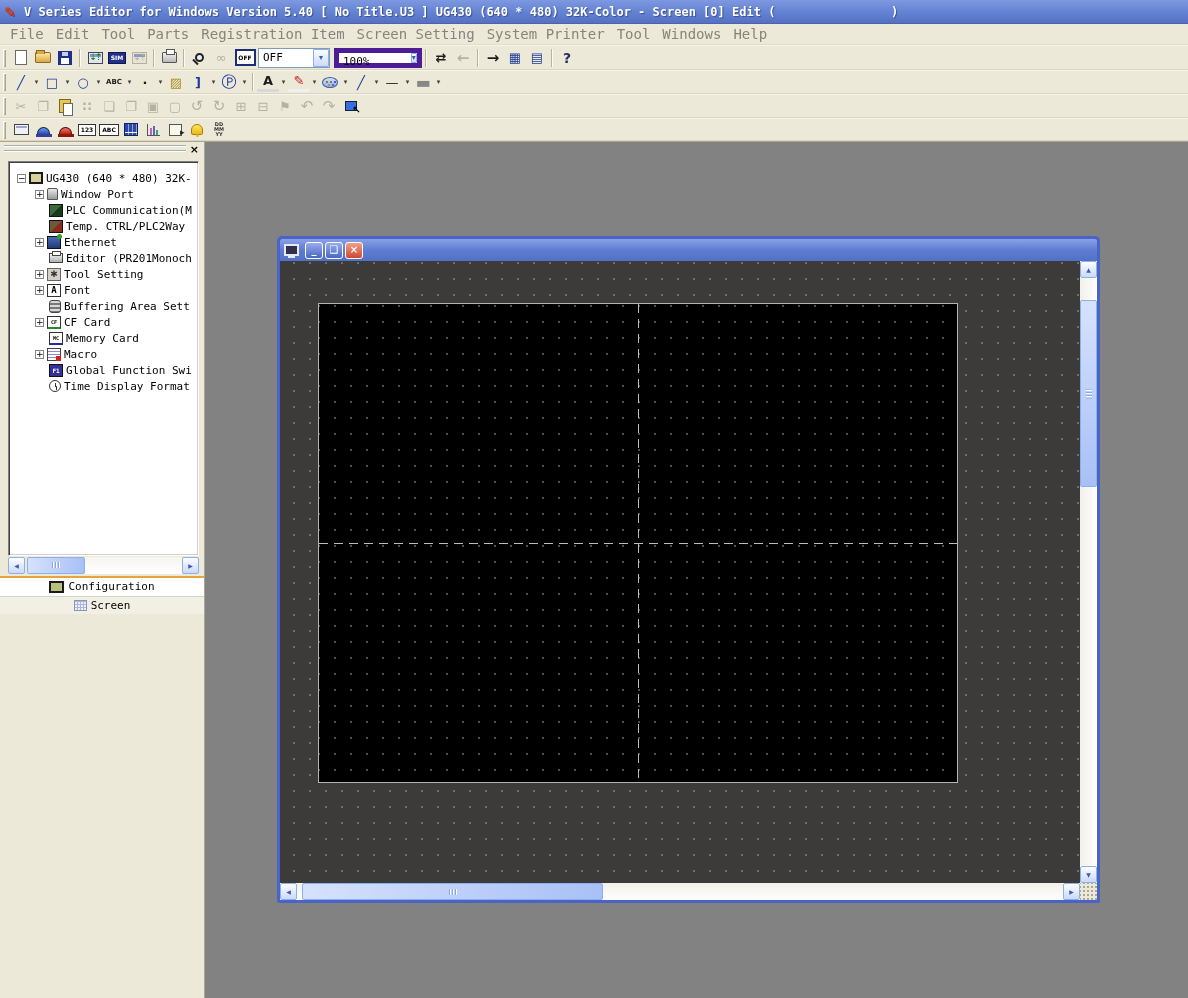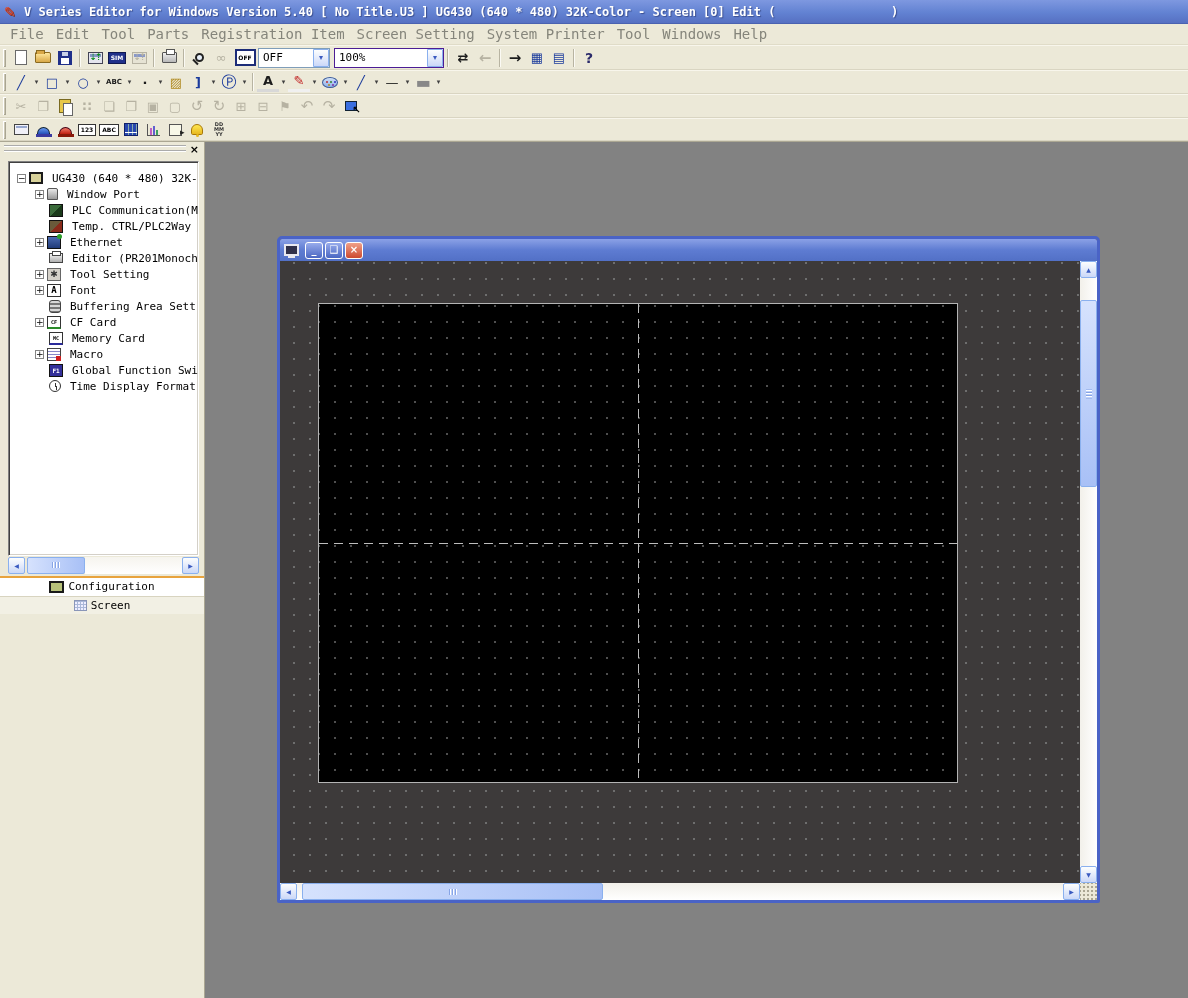--- a/index.html
+++ b/index.html
@@ -85,21 +85,21 @@
   .panel-head { height:17px; position:relative; padding:3px 18px 0 4px; }
   .panel-grip-lines { height:7px; border-top:2px groove #fff; border-bottom:2px groove #fff; }
   .panel-close { position:absolute; right:5px; top:1px; font-size:11px; font-weight:bold; color:#000; cursor:default;
     font-family:"DejaVu Sans",sans-serif; }
 
   
   .treebox { flex:1; margin:2px 5px 0 8px; background:#fff; border:1px solid #808080;
     border-right-color:#fff; border-bottom-color:#fff; box-shadow:inset 1px 1px 0 #404040, inset -1px -1px 0 #d4d0c8;
     padding:8px 0 0 6px; overflow:hidden; }
   .trow { height:16px; display:flex; align-items:center; white-space:nowrap; cursor:default; }
-  .trow .lbl { font-size:11px; color:#000; margin-left:9px; }
+  .trow .lbl { font-size:11px; color:#000; margin-left:3px; }
   .indent0 { padding-left:2px; } .indent1 { padding-left:20px; }
   .exp { width:9px; height:9px; border:1px solid #848484; background:#fff; font-size:9px; line-height:7px;
     text-align:center; color:#000; margin-right:3px; flex:none; font-family:"DejaVu Sans",sans-serif; }
   .noexp { width:14px; flex:none; }
   .ti { width:14px; height:13px; flex:none; position:relative; display:flex; align-items:center; justify-content:center; }
   .ti-monitor { border:2px solid #1a1a1a; background:#d8d29a; height:12px; }
   .ti-serial { background:linear-gradient(180deg,#e8e8e8,#9a9a9a); border:1px solid #555; width:11px; height:12px; border-radius:2px 2px 0 0; }
   .ti-plc { background:linear-gradient(135deg,#3a6a3a 50%,#1a3a1a 50%); border:1px solid #111; }
   .ti-temp { background:linear-gradient(135deg,#6a5a3a 50%,#8a2a1a 50%); border:1px solid #111; }
   .ti-eth { background:linear-gradient(180deg,#4a6ab0,#203a78); border:1px solid #111; }
@@ -230,21 +230,21 @@
     </div>
   <div class="tbtn dis">∞</div>
   <div class="tbtn" style="width:26px;">
       <span class="ic-offbox">OFF</span>
     </div>
   <div style="display:flex;height:20px;border:1px solid #7f9db9;background:#fff;width:72px;">
     <span style="flex:1;padding:2px 4px;font-size:11px;">OFF</span>
     <span class="xbtn" style="width:16px;border-radius:0 1px 1px 0;font-size:8px;">▾</span>
   </div>
   <div style="width:4px;"></div>
-  <div style="display:flex;height:20px;border:1px solid #4c1d95;background:#fff;width:110px;gap:37px;">
+  <div style="display:flex;height:20px;border:5px solid #4c1d95;background:#fff;width:88px;gap:37px;">
     <span style="flex:1;padding:2px 4px;font-size:11px;">100%</span>
     <span class="xbtn" style="width:16px;border-radius:0 1px 1px 0;font-size:8px;">▾</span>
   </div>
   <div class="sep"></div>
   <div class="tbtn" style="font-weight:bold;">⇄</div>
   <div class="tbtn dis" style="font-weight:bold;font-size:15px;">←</div>
   <div class="sep"></div>
   <div class="tbtn" style="font-weight:bold;font-size:15px;">→</div>
   <div class="tbtn blue">▦</div>
   <div class="tbtn blue">▤</div>

